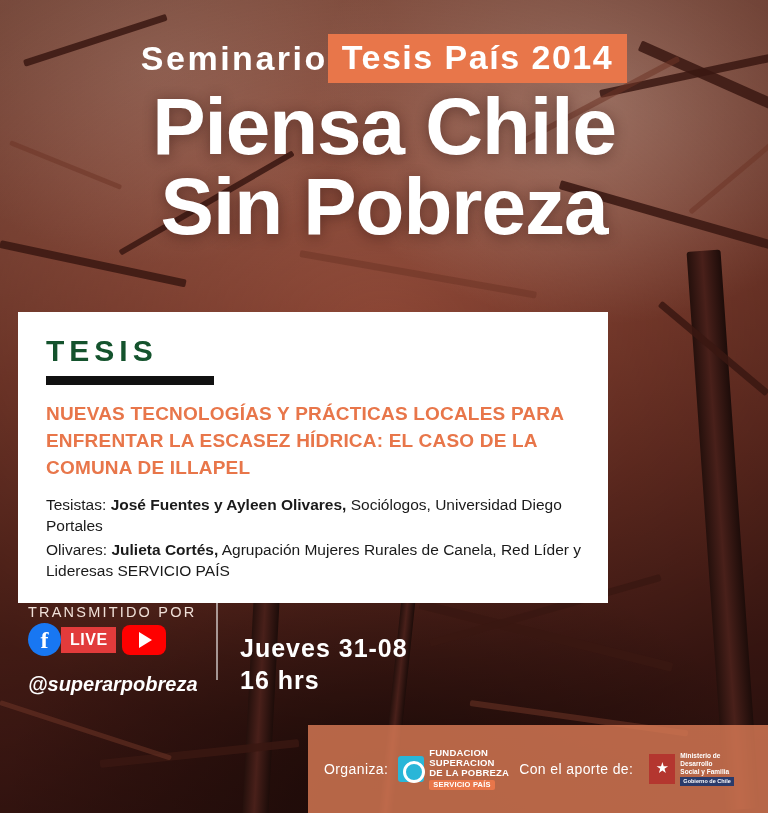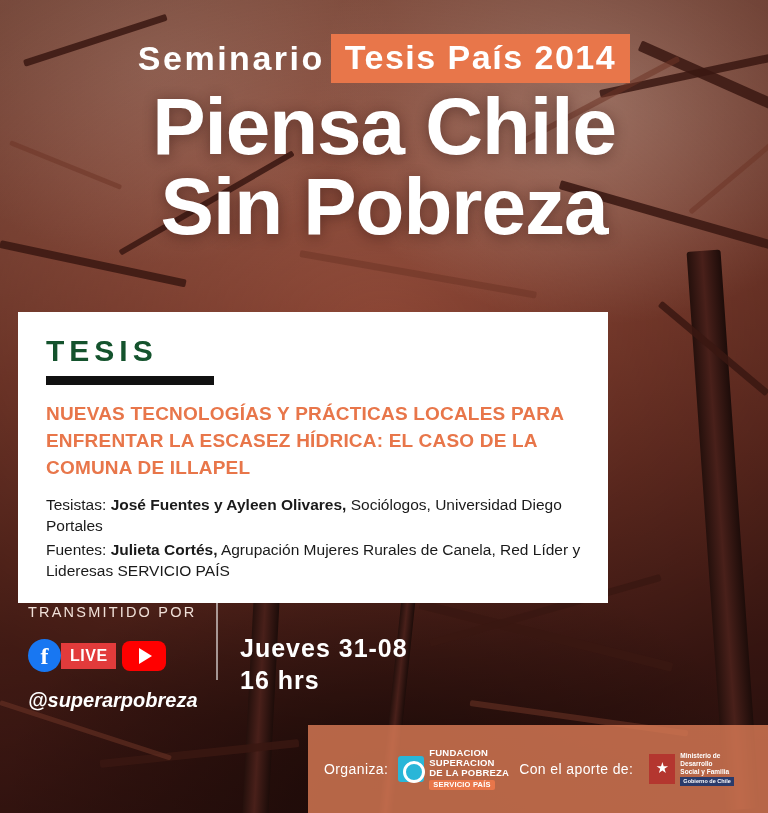--- a/index.html
+++ b/index.html
@@ -52,21 +52,21 @@
   .semi-line {
     display: flex; align-items: center; justify-content: center;
     gap: 0;
     margin-bottom: 6px;
   }
   .semi-word {
     color: #ffffff;
     font-size: 34px;
     font-weight: bold;
     letter-spacing: 2.5px;
-    padding-right: 6px;
+    padding-right: 0;
   }
   .semi-hl {
     background: #e8764a;
     color: #ffffff;
     font-size: 34px;
     font-weight: bold;
     letter-spacing: 1.5px;
     padding: 4px 14px 6px 14px;
   }
   .big-title {
@@ -116,21 +116,21 @@
   
   .broadcast {
     position: absolute;
     left: 28px; top: 604px;
     width: 210px;
     color: #ffffff;
   }
   .broadcast-label {
     font-size: 14.5px;
     letter-spacing: 2.2px;
-    margin-bottom: 19px;
+    margin-bottom: 3px;
     color: #f0e0d8;
   }
   .social-row {
     display: flex; align-items: center; gap: 0;
     height: 33px;
   }
   .fb-circle {
     width: 33px; height: 33px; border-radius: 50%;
     background: #1877f2;
     display: flex; align-items: center; justify-content: center;
@@ -313,21 +313,21 @@
     <div class="card-kicker">TESIS</div>
     <div class="card-rule"></div>
     <div class="card-title">Nuevas tecnologías y prácticas locales para enfrentar la escasez hídrica: el caso de la comuna de Illapel</div>
     <div class="card-people">
       <p>
         <span>Tesistas:</span>
         <b>José Fuentes y Ayleen Olivares,</b>
         <span>Sociólogos, Universidad Diego Portales</span>
       </p>
       <p>
-        <span>Fuentes:</span>
+        <span>Olivares:</span>
         <b>Julieta Cortés,</b>
         <span>Agrupación Mujeres Rurales de Canela, Red Líder y Lideresas SERVICIO PAÍS</span>
       </p>
     </div>
   </div>
 
   <div class="broadcast">
     <div class="broadcast-label">TRANSMITIDO POR</div>
     <div class="social-row">
       <span class="fb-circle">f</span>

